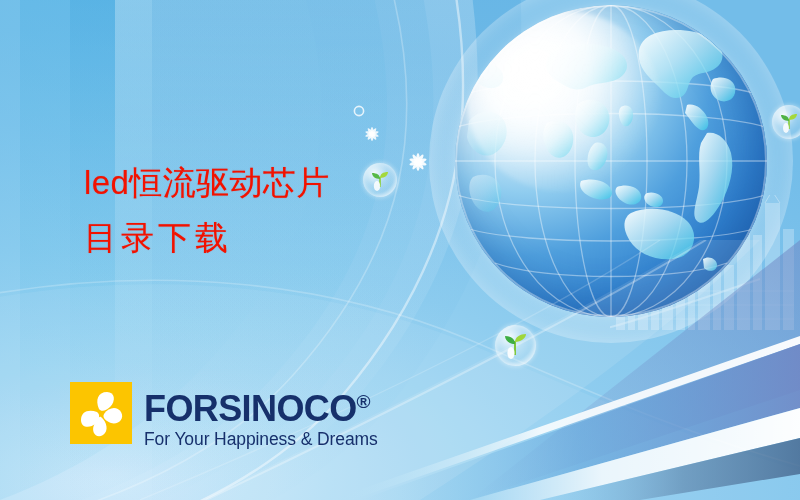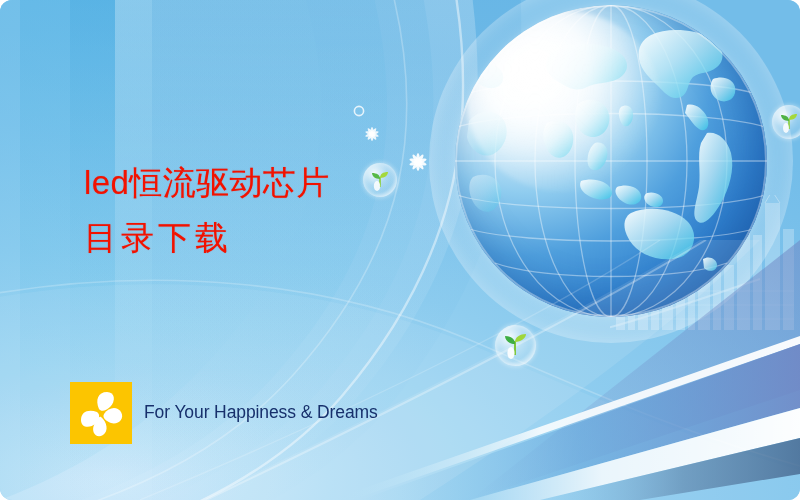--- a/index.html
+++ b/index.html
@@ -4,21 +4,20 @@
 <title>FORSINOCO LED Banner</title>
 <style>
   html,body{margin:0;padding:0;background:#fff;}
   body{font-family:"Liberation Sans",sans-serif;}
 
   #banner{
     position:relative;
     width:800px;height:500px;
     overflow:hidden;
     background:#8ecdee;
-    border-radius:12px;
   }
 
   
   .bg-base{
     position:absolute;inset:0;
     background:
       radial-gradient(120% 90% at 14% 96%, #cfeafb 0%, #a9daf4 26%, #8fcdef 52%, #7ec3ec 78%, #73bde9 100%);
   }
 
   
@@ -103,21 +102,21 @@
     line-height:34px;
     font-family:"Liberation Sans",sans-serif;
     white-space:nowrap;
   }
   .brand .reg{font-size:19px;vertical-align:super;letter-spacing:0;}
   .tagline{
     color:#17306c;
     font-size:17.5px;
     letter-spacing:-.1px;
     line-height:22px;
-    margin-top:16px;
+    margin-top:2px;
     font-family:"Liberation Sans",sans-serif;
     white-space:nowrap;
   }
 </style>
 </head>
 <body>
 
 <div id="banner">
 
   <div class="bg-base"></div>
@@ -387,17 +386,18 @@
         <g fill="#ffffff">
 
           <path d="M29,27 C25,18 28,10 37,10 C45,10 46,19 40,25 C36,29 31,30 29,27 Z"></path>
           <path d="M27,30 C18,27 11,30 11,38 C11,46 20,47 26,41 C30,37 30,32 27,30 Z"></path>
           <path d="M34,32 C39,25 47,24 51,30 C55,37 48,43 41,41 C36,39 32,36 34,32 Z"></path>
           <path d="M31,35 C37,40 39,49 33,53 C26,57 21,50 24,43 C26,38 29,34 31,35 Z"></path>
         </g>
       </svg>
     </div>
     <div class="logo-text">
+      <div class="brand"><span>FORSINOCO</span><span class="reg">®</span></div>
       <div class="tagline">For Your Happiness &amp; Dreams</div>
     </div>
   </div>
 
 </div>
 
 </body></html>

